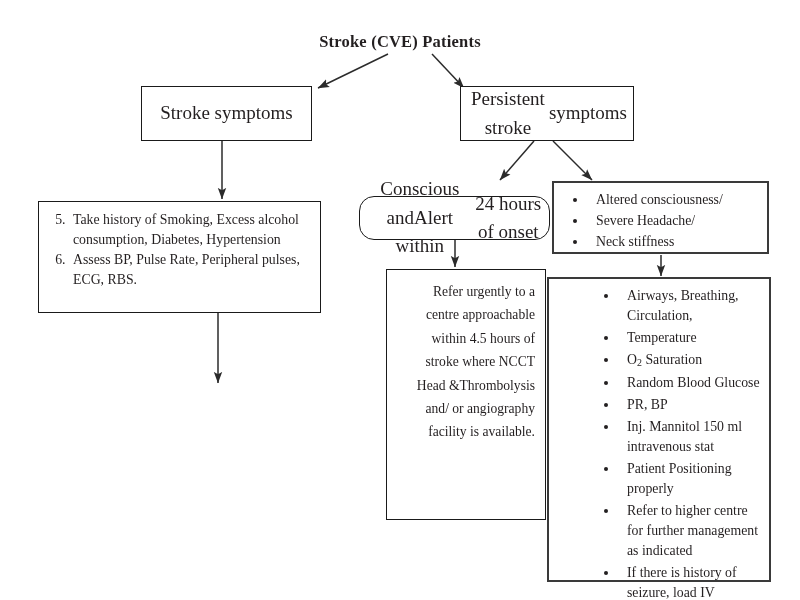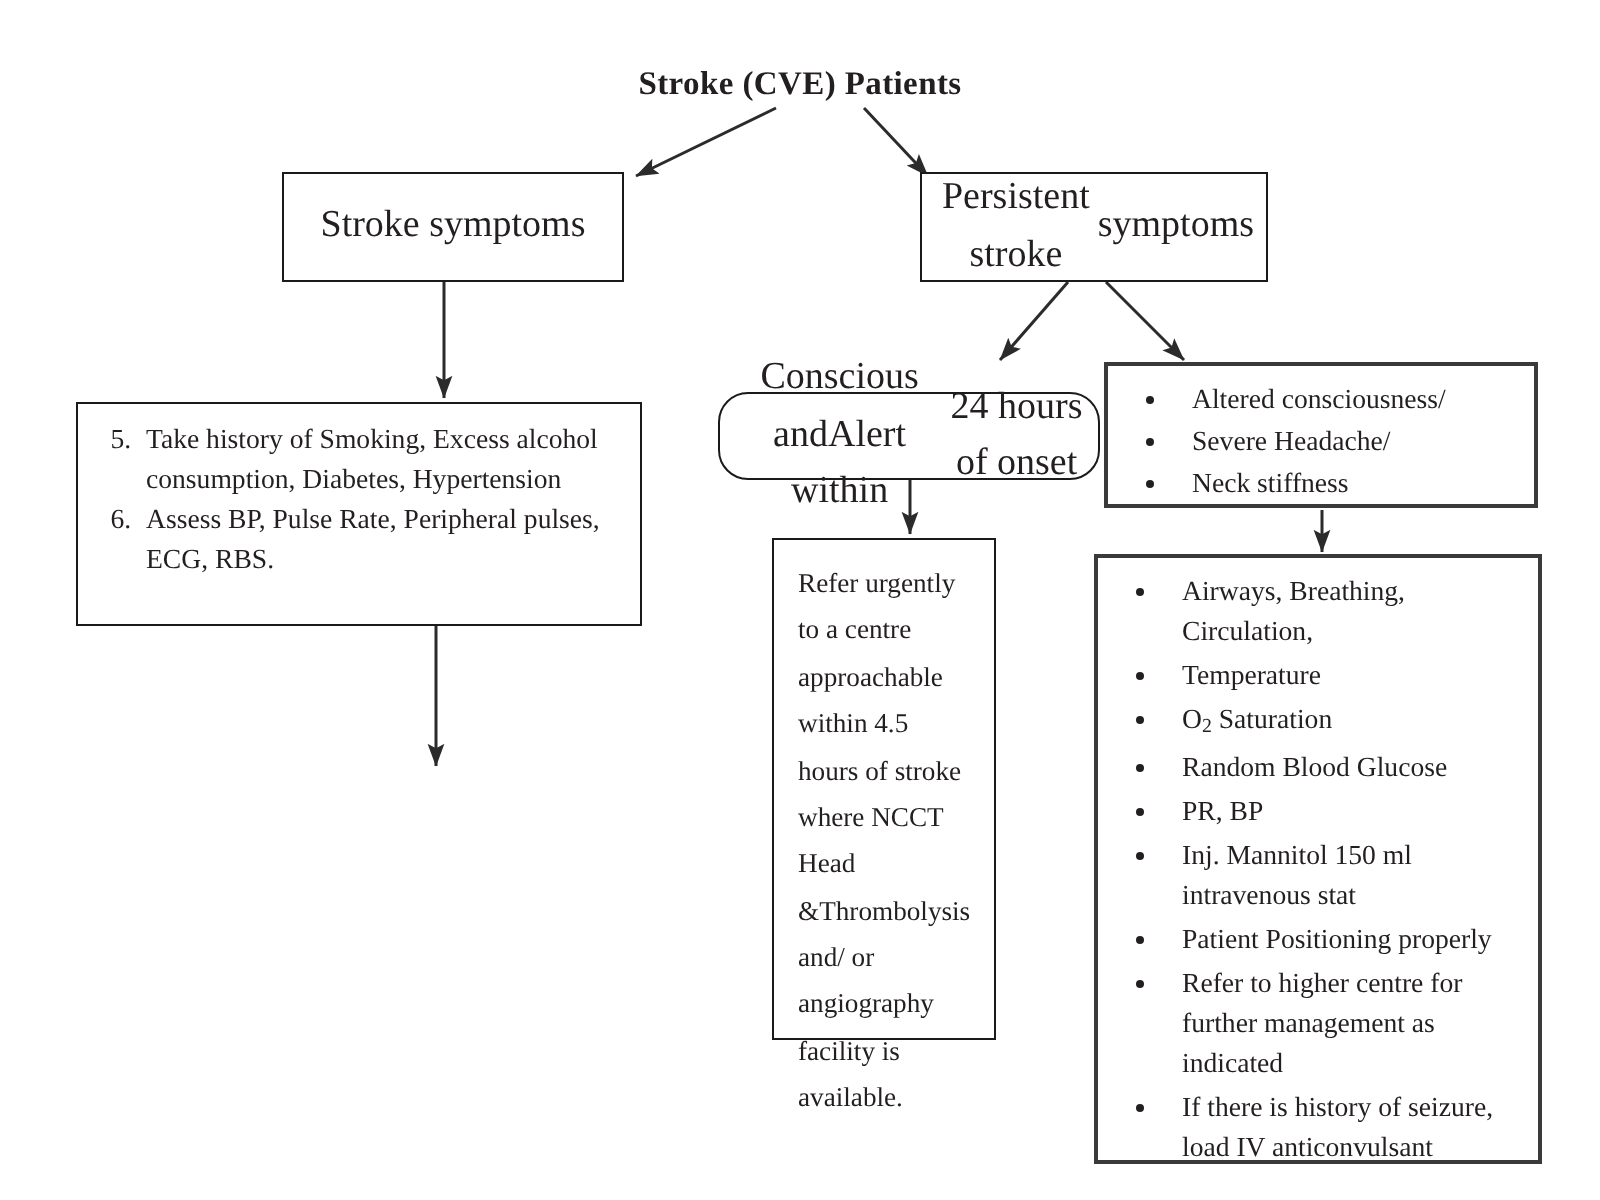--- a/index.html
+++ b/index.html
@@ -149,33 +149,33 @@
   </div>
 
 
   <div class="node" style="left:359px; top:196px; width:191px; height:44px;border-radius:15px;">
     <div class="centered-text">
       <span>Conscious andAlert within</span>
       <span>24 hours of onset</span>
     </div>
   </div>
 
-  <div class="node" style="left:386px; top:269px; width:112px; height:251px;">
+  <div class="node" style="left:386px; top:269px; width:160px; height:251px;text-align:right;">
     <div class="para">Refer urgently to a centre approachable within 4.5 hours of stroke where NCCT Head &amp;Thrombolysis and/ or angiography facility is available.</div>
   </div>
 
   <div class="node thick" style="left:552px; top:181px; width:217px; height:73px;">
     <ul class="bullets">
       <li>Altered consciousness/</li>
       <li>Severe Headache/</li>
       <li>Neck stiffness</li>
     </ul>
   </div>
 
-  <div class="node thick" style="left:547px; top:277px; width:224px; height:305px;">
+  <div class="node thick" style="left:547px; top:277px; width:224px; height:305px;padding-left:36px;">
     <ul class="bullets wide">
       <li>Airways, Breathing, Circulation,</li>
       <li>Temperature</li>
       <li id="o2-item">O<sub>2</sub> Saturation</li>
       <li>Random Blood Glucose</li>
       <li>PR, BP</li>
       <li>Inj. Mannitol 150 ml intravenous stat</li>
       <li>Patient Positioning properly</li>
       <li>Refer to higher centre for further management as indicated</li>
       <li>If there is history of seizure, load IV anticonvulsant</li>

